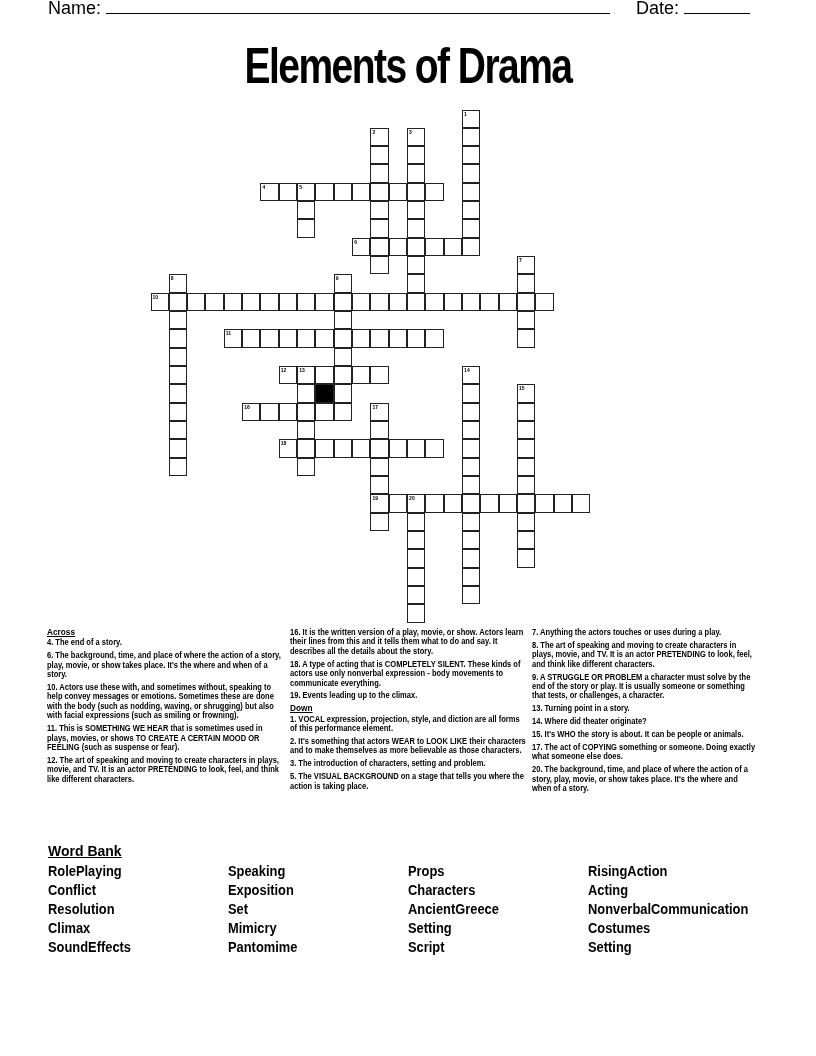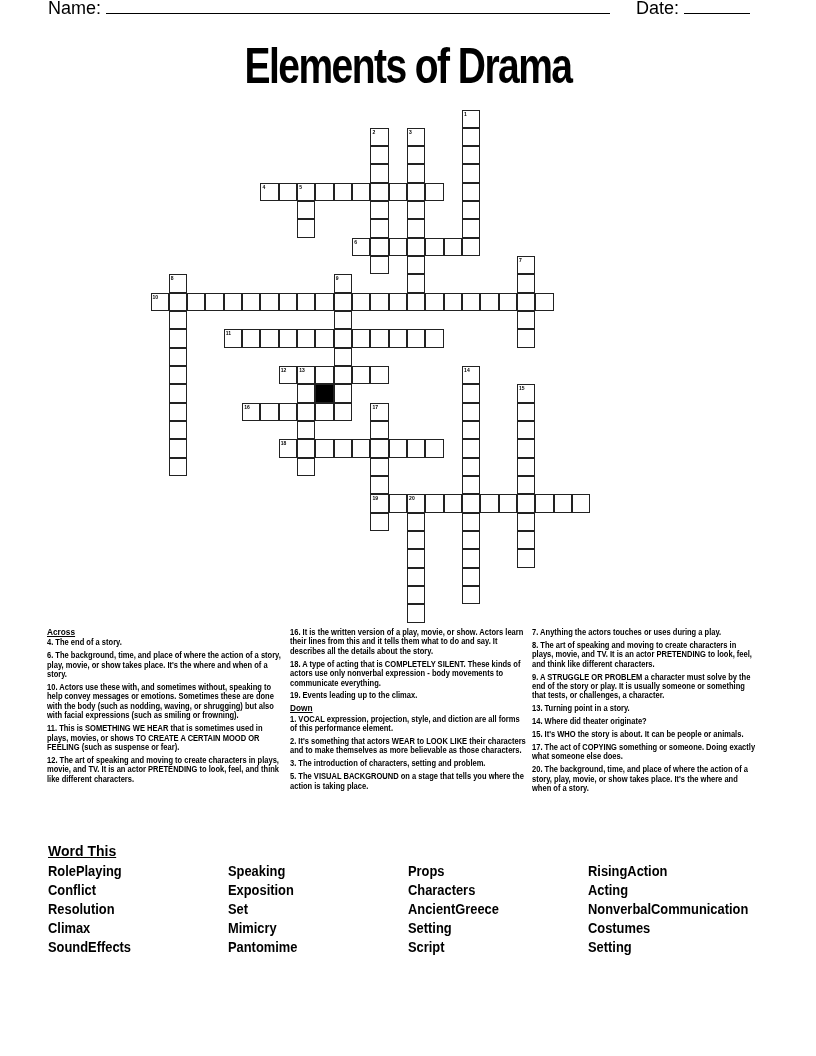--- a/index.html
+++ b/index.html
@@ -266,21 +266,21 @@
       <div class="clue">9. A STRUGGLE OR PROBLEM a character must solve by the end of the story or play. It is usually someone or something that tests, or challenges, a character.</div>
       <div class="clue">13. Turning point in a story.</div>
       <div class="clue">14. Where did theater originate?</div>
       <div class="clue">15. It's WHO the story is about. It can be people or animals.</div>
       <div class="clue">17. The act of COPYING something or someone. Doing exactly what someone else does.</div>
       <div class="clue">20. The background, time, and place of where the action of a story, play, movie, or show takes place. It's the where and when of a story.</div>
     </div>
 </div>
 
 <div class="wb">
-  <div class="head">Word This</div>
+  <div class="head">Word Bank</div>
 </div>
 <div class="wbcols">
   <div class="wbcol">
       <div>RolePlaying</div>
       <div>Conflict</div>
       <div>Resolution</div>
       <div>Climax</div>
       <div>SoundEffects</div>
     </div>
   <div class="wbcol">

